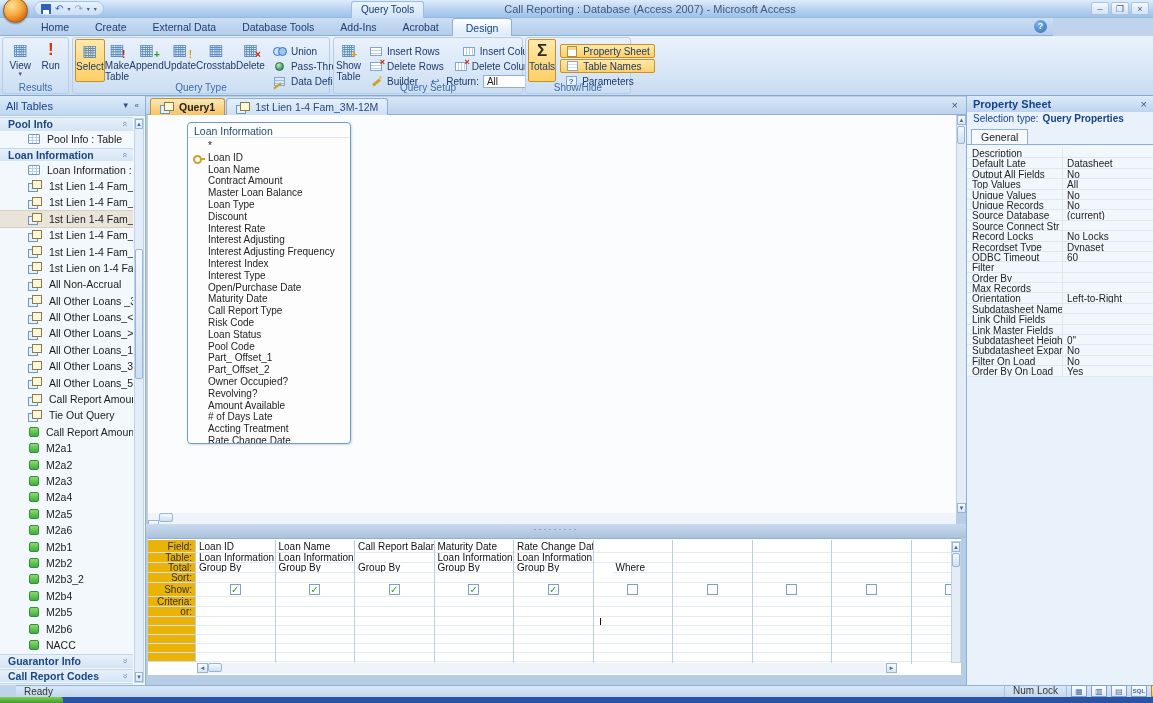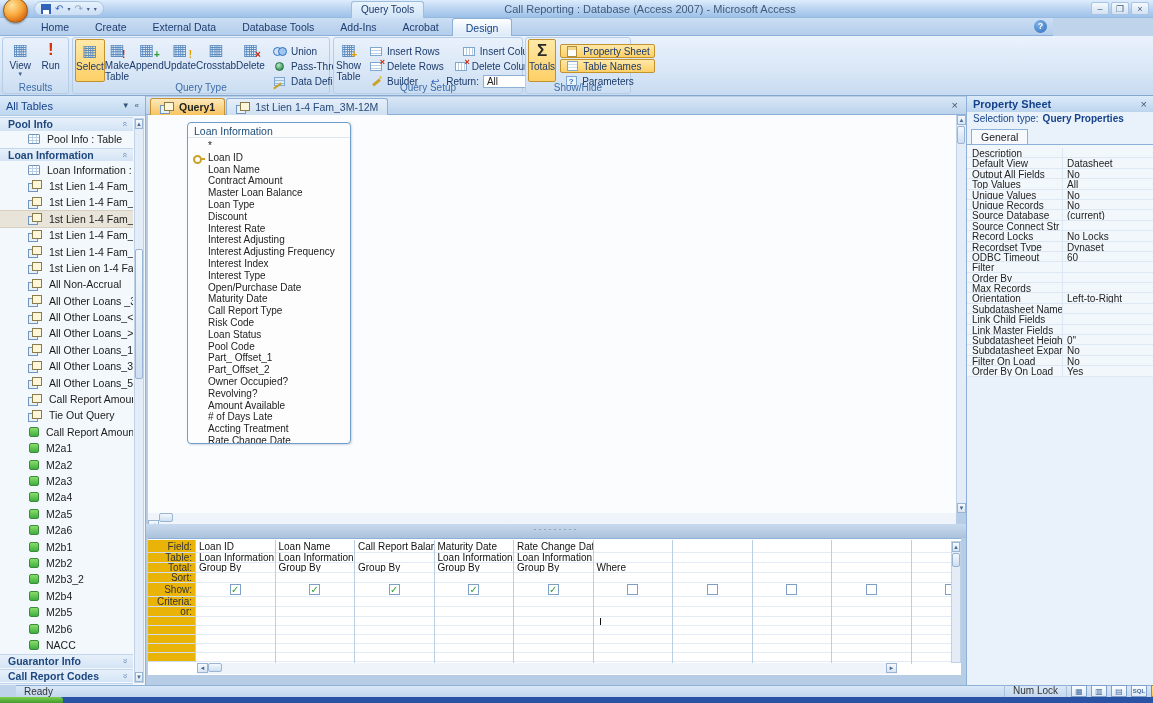--- a/index.html
+++ b/index.html
@@ -767,21 +767,21 @@
             <div class="g-cell" style="height: 10px; line-height: 10px;"></div>
             <div class="g-cell" style="height: 9px;"></div>
             <div class="g-cell" style="height: 9px;"></div>
             <div class="g-cell" style="height: 9px;"></div>
             <div class="g-cell" style="height: 9px;"></div>
             <div class="g-cell" style="height: 9px;"></div>
           </div>
           <div class="g-col">
             <div class="g-cell" style="height: 13px; line-height: 13px;"></div>
             <div class="g-cell" style="height: 10px; line-height: 10px;"></div>
-            <div class="g-cell" style="height: 10px; line-height: 10px;">Where</div>
+            <div class="g-cell" style="height: 10px; line-height: 10px; margin-left: 19px;">Where</div>
             <div class="g-cell" style="height: 10px; line-height: 10px;"></div>
             <div class="g-cell" style="height: 14px;">
               <div class="cb"></div>
             </div>
             <div class="g-cell" style="height: 10px; line-height: 10px;"></div>
             <div class="g-cell" style="height: 10px; line-height: 10px;"></div>
             <div class="g-cell" style="height: 9px;">
               <div class="caret"></div>
             </div>
             <div class="g-cell" style="height: 9px;"></div>
@@ -881,21 +881,21 @@
     <div class="ps-sel">
       <span>Selection type:</span><b>Query Properties</b>
     </div>
     <div class="ps-tab">General</div>
     <div id="psrows">
         <div class="ps-row">
           <div class="ps-name">Description</div>
           <div class="ps-val"></div>
         </div>
         <div class="ps-row">
-          <div class="ps-name">Default View</div>
+          <div class="ps-name">Default Late</div>
           <div class="ps-val">Datasheet</div>
         </div>
         <div class="ps-row">
           <div class="ps-name">Output All Fields</div>
           <div class="ps-val">No</div>
         </div>
         <div class="ps-row">
           <div class="ps-name">Top Values</div>
           <div class="ps-val">All</div>
         </div>

